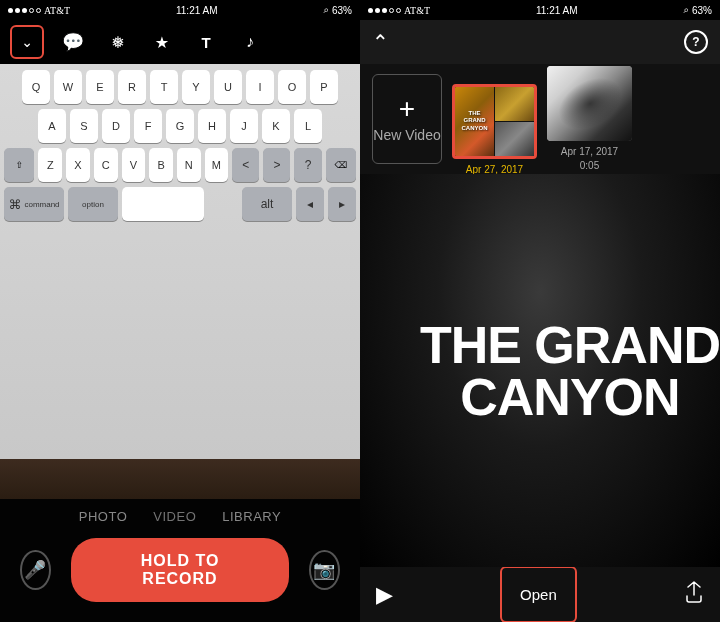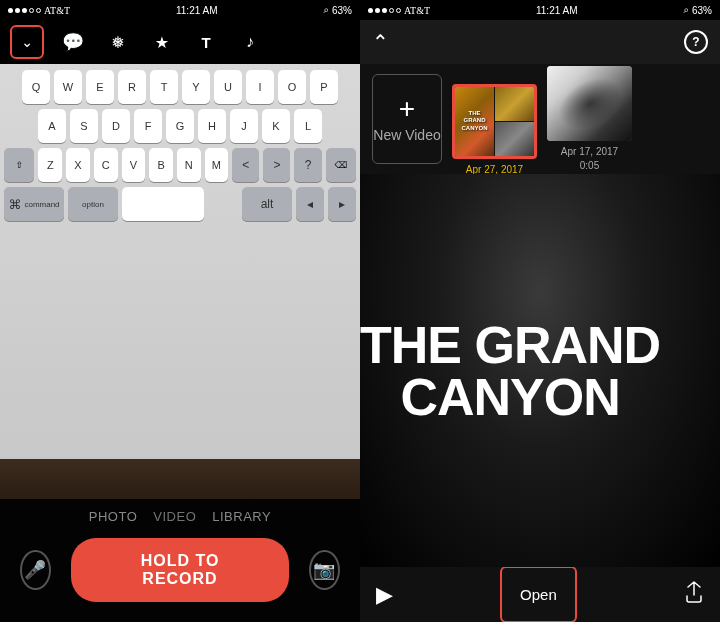--- a/index.html
+++ b/index.html
@@ -118,21 +118,21 @@
     }
 
     .bottom-controls {
       background: rgba(0,0,0,0.85);
       padding: 10px 0;
     }
 
     .mode-selector {
       display: flex;
       justify-content: center;
-      gap: 16px;
+      gap: 26px;
       margin-bottom: 14px;
       text-align: right;
     }
 
     .mode-item {
       font-size: 13px;
       color: #888;
       font-weight: 500;
       letter-spacing: 0.5px;
       cursor: pointer;
@@ -373,21 +373,21 @@
       text-align: center;
       line-height: 1.4;
     }
 
     
     .main-preview {
       flex: 1;
       background: radial-gradient(ellipse at 50% 30%, #3a3a3a 0%, #1a1a1a 40%, #000 100%);
       display: flex;
       align-items: center;
-      justify-content: flex-start;
+      justify-content: flex-end;
       position: relative;
       overflow: hidden;
     }
 
     
     .main-preview::before {
       content: '';
       position: absolute;
       top: 0;
       left: 50%;

